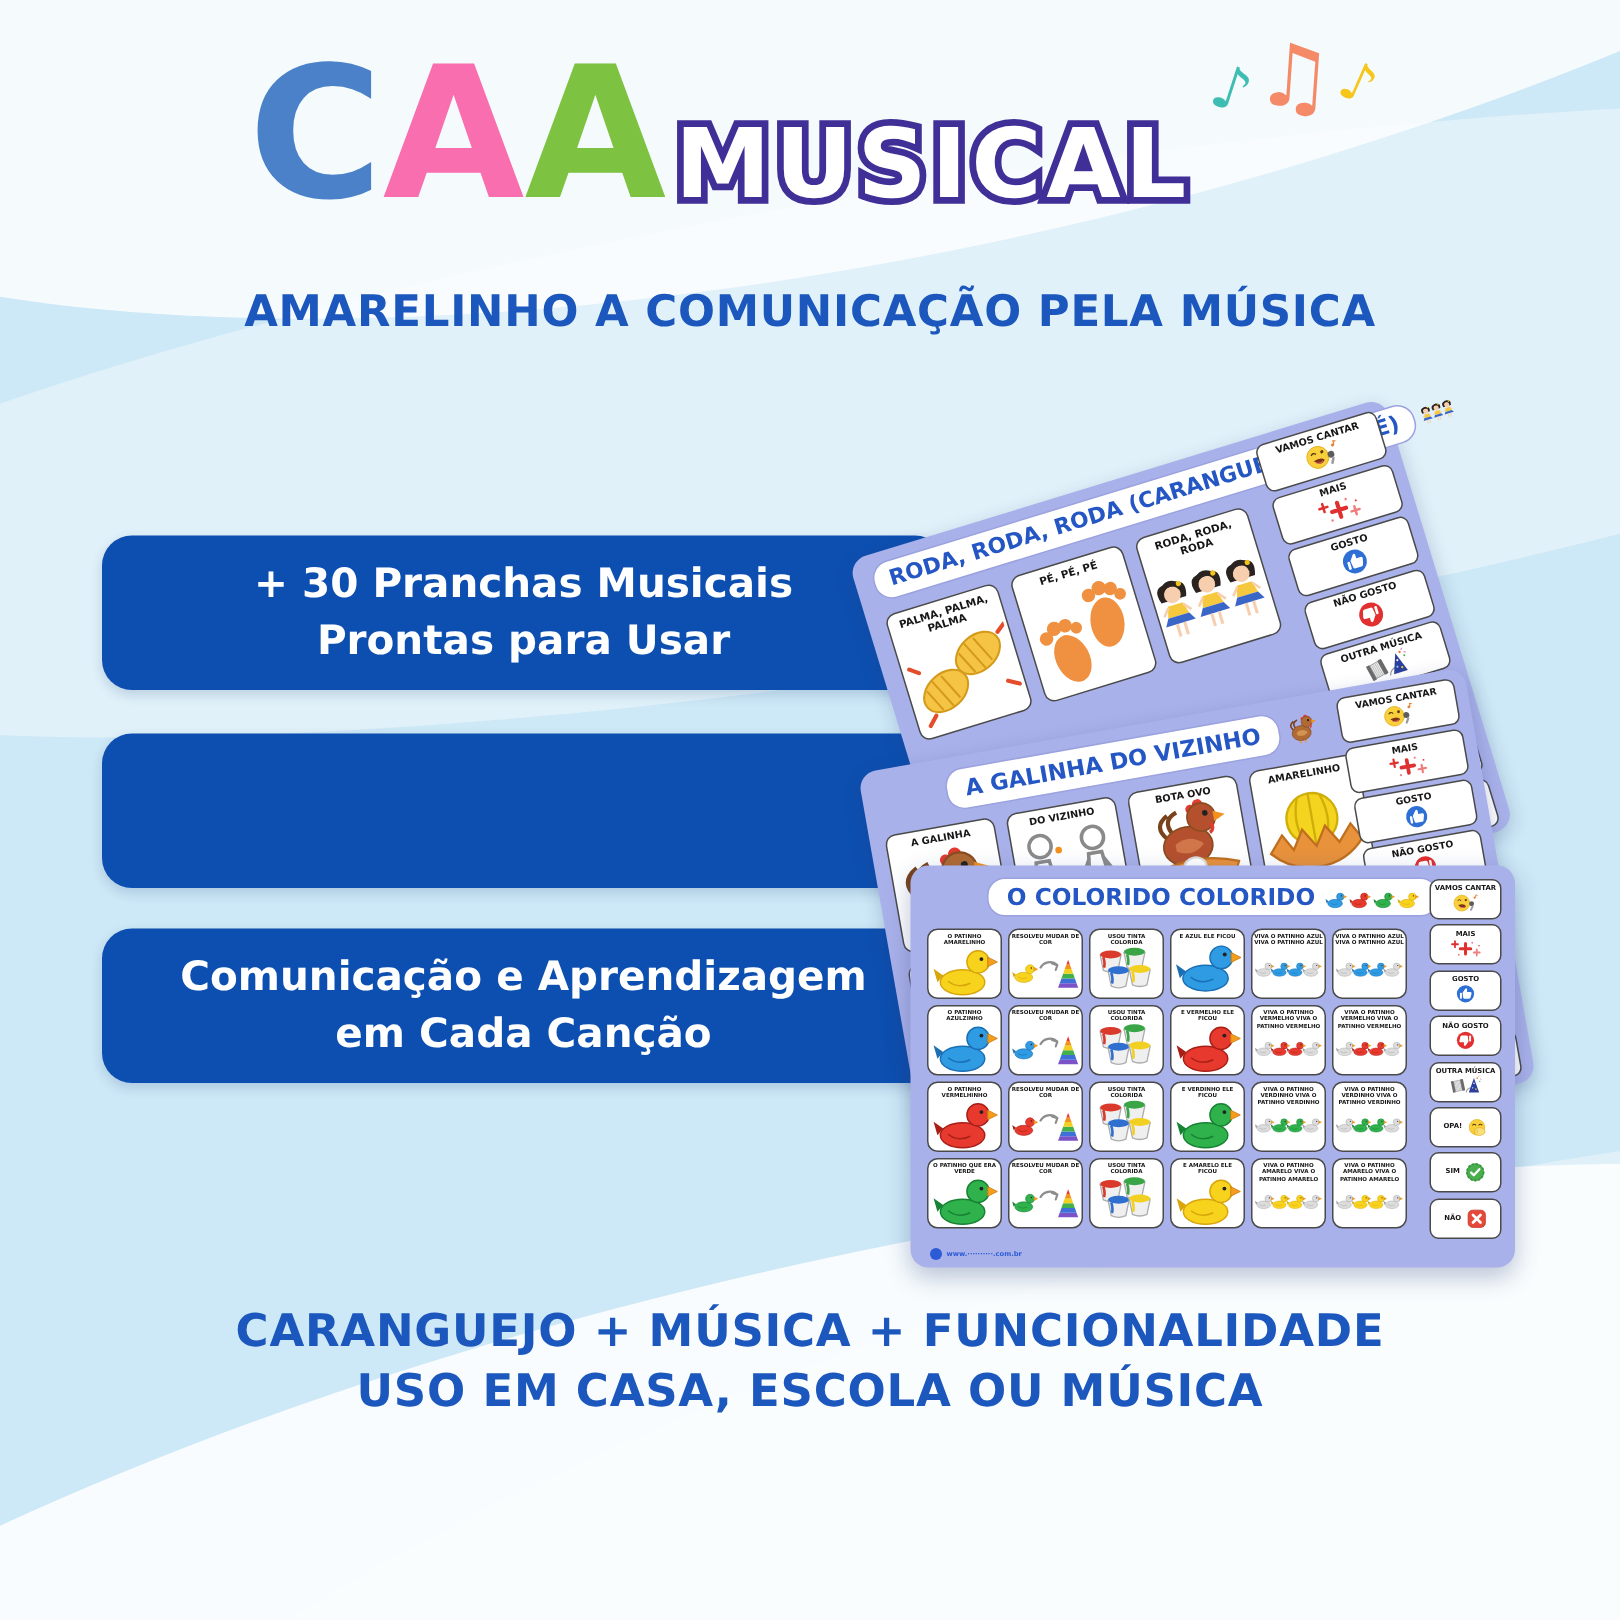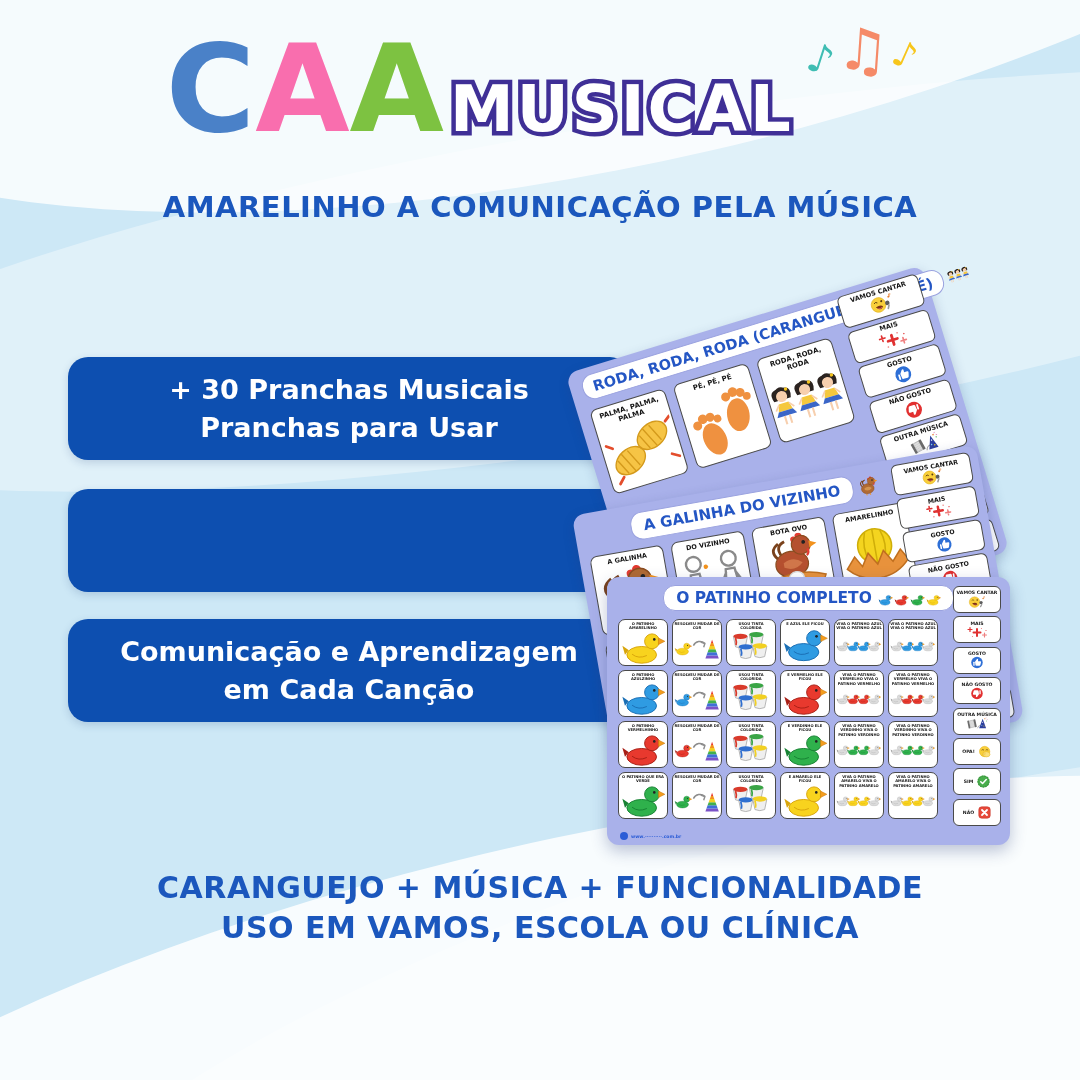--- a/index.html
+++ b/index.html
@@ -120,21 +120,21 @@
         <span class="note note1">♪</span>
         <span class="note note2">♫</span>
         <span class="note note3">♪</span>
       </span>
     </div>
     <div id="subtitle">AMARELINHO A COMUNICAÇÃO PELA MÚSICA</div>
   </div>
 
   <div class="pill" id="pill1">
     <span>+ 30 Pranchas Musicais</span>
-    <span>Pranchas para Usar</span>
+    <span>Prontas para Usar</span>
   </div>
   <div class="pill" id="pill2">
   </div>
   <div class="pill" id="pill3">
     <span>Comunicação e Aprendizagem</span>
     <span>em Cada Canção</span>
   </div>
 
   <div class="board" id="board-roda">
       <div class="title-row">
@@ -606,21 +606,21 @@
       <rect x="1.5" y="1.5" width="23" height="23" rx="6" fill="#e6493a" stroke="#c22f22"></rect>
       <path d="M8 8 L18 18 M18 8 L8 18" stroke="#fff" stroke-width="3.6" stroke-linecap="round"></path>
             </svg>
           </div>
         </div>
       </div>
     </div>
   <div class="board" id="board-patinho">
       <div class="title-row">
         <div class="title-pill">
-          <span>O PATINHO COMPLETO</span>
+          <span>O COLORIDO COLORIDO</span>
           <span class="t-ducks">
             <span style="width: 15px; height: 12px; display: inline-block;"><svg viewBox="0 0 70 52" width="100%" height="100%" preserveAspectRatio="xMidYMid meet" xmlns="http://www.w3.org/2000/svg">
                 <path d="M13 30 L3 23 L7 37 Z" fill="#1a6fb5"></path>
   <ellipse cx="33" cy="37" rx="23" ry="13" fill="#2f9be2" stroke="#1a6fb5" stroke-width="1.5"></ellipse>
   <circle cx="49" cy="16" r="11.5" fill="#2f9be2" stroke="#1a6fb5" stroke-width="1.5"></circle>
   <polygon points="59,11 69,16 59,21" fill="#f49d1d" stroke="#c9780c" stroke-width="0.8"></polygon>
   <circle cx="52.5" cy="13" r="2" fill="#222"></circle>
   <path d="M18 36 q10 8 23 2" stroke="#1a6fb5" stroke-width="1.5" fill="none"></path>
               </svg></span>
             <span style="width: 15px; height: 12px; display: inline-block;"><svg viewBox="0 0 70 52" width="100%" height="100%" preserveAspectRatio="xMidYMid meet" xmlns="http://www.w3.org/2000/svg">
@@ -1383,15 +1383,15 @@
         </div>
       </div>
       <div id="site-row">
         <span id="site-dot"></span>
 <span id="site-url">www.··········.com.br</span>
       </div>
     </div>
 
   <div id="footer">
     <div>CARANGUEJO + MÚSICA + FUNCIONALIDADE</div>
-    <div>USO EM VAMOS, ESCOLA OU CLÍNICA</div>
+    <div>USO EM CASA, ESCOLA OU MÚSICA</div>
   </div>
 </div>
 
 </body></html>

